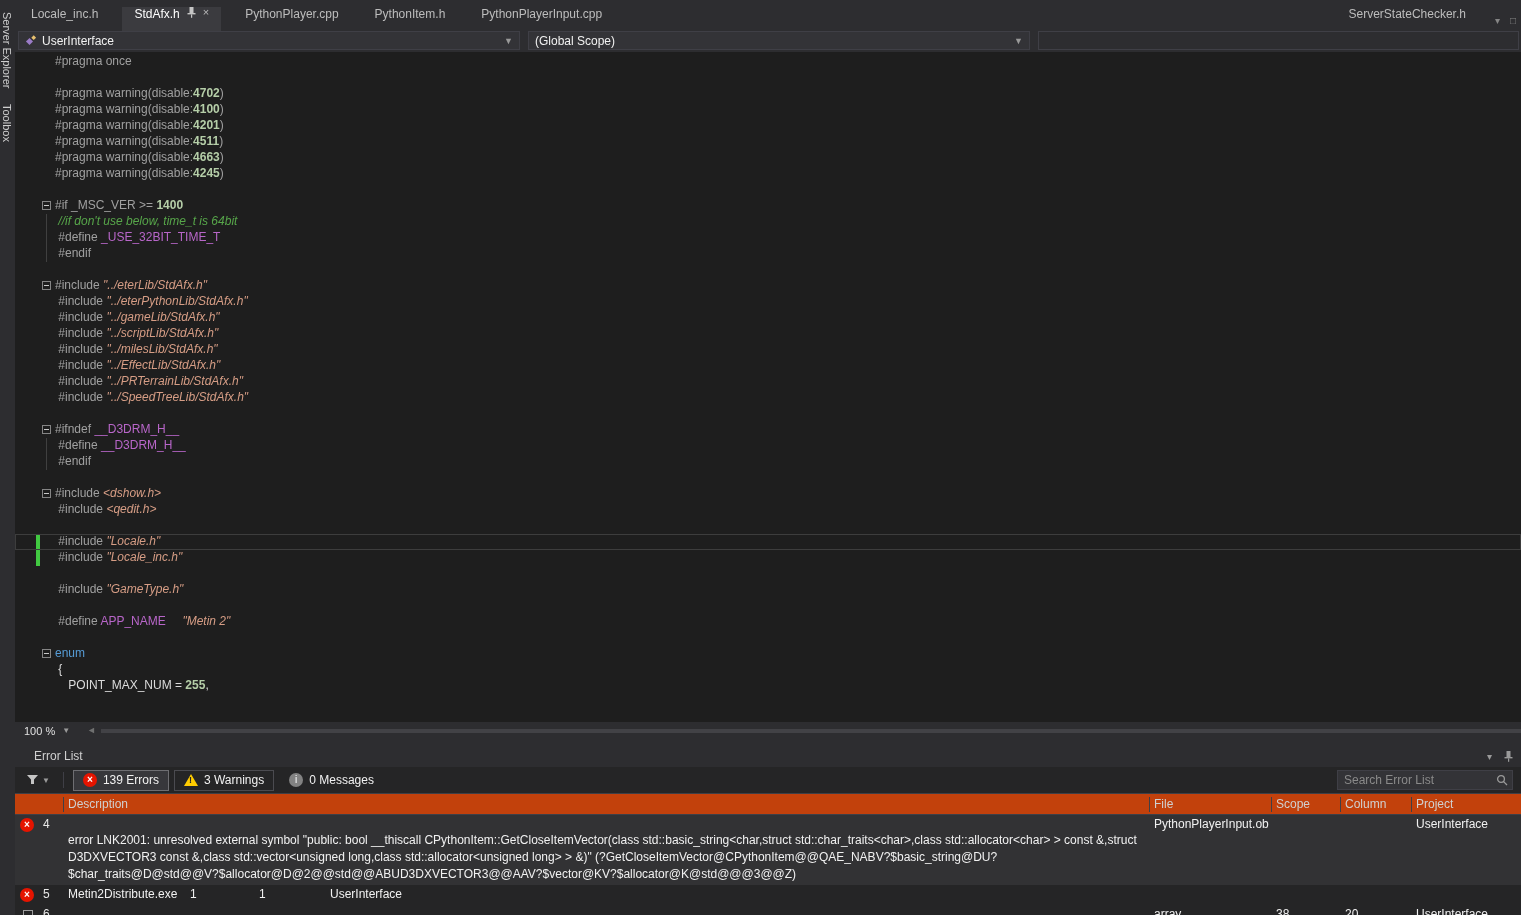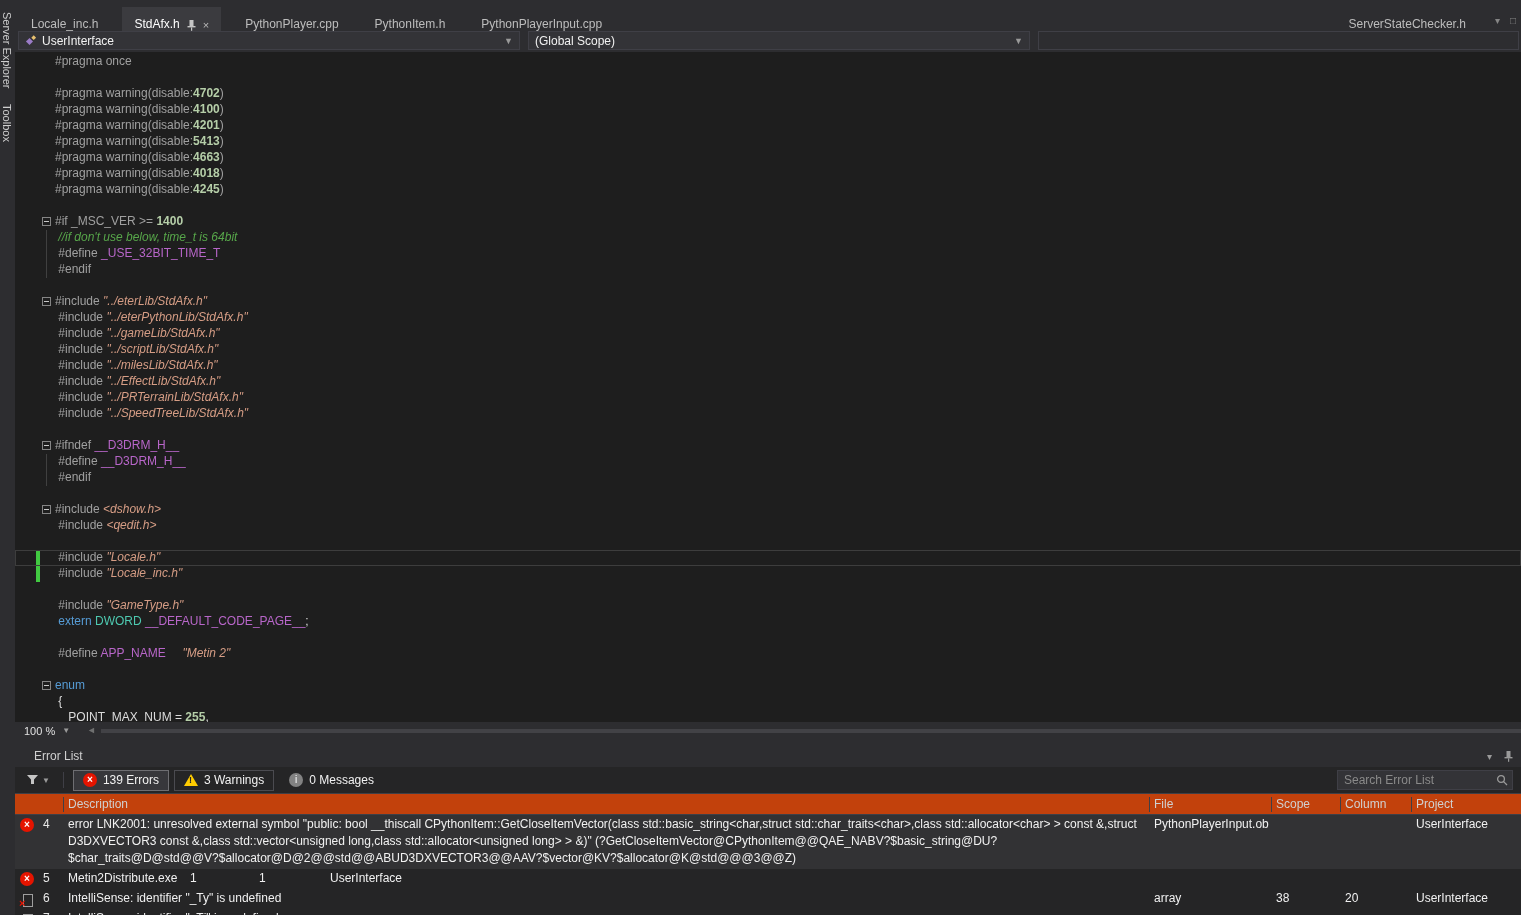--- a/index.html
+++ b/index.html
@@ -11,21 +11,21 @@
   
   .side-strip { width: 15px; background: #2d2d30; padding-top: 12px; flex: none; }
   .side-tab { writing-mode: vertical-rl; font-size: 11px; color: #cfcfcf; margin: 0 0 16px 1px; cursor: default; white-space: nowrap; }
 
   .main { flex: 1; min-width: 0; display: flex; flex-direction: column; }
 
   
   .tab-bar { height: 31px; display: flex; align-items: flex-end; background: #2d2d30; padding-left: 4px; }
   .tabs-left { display: flex; align-items: flex-end; flex: 1; }
   .tabs-right { display: flex; align-items: flex-end; }
-  .tab { height: 24px; display: flex; align-items: flex-end; gap: 7px; padding: 0 12px; margin-right: 12px; font-size: 12px; color: #bdbdbd; cursor: default; }
+  .tab { height: 24px; display: flex; align-items: flex-start; gap: 7px; padding: 0 12px; margin-right: 12px; font-size: 12px; color: #bdbdbd; cursor: default; }
   .tab.active { background: #3b3b3f; color: #ffffff; }
   .tab-ico { display: inline-flex; align-items: center; color: #b9b9b9; font-size: 11px; line-height: 1; }
   .corner-ico { color: #858585; font-size: 10px; padding: 0 5px 5px 5px; }
 
   
   .nav-bar { height: 21px; display: flex; gap: 8px; padding: 0 2px 2px 3px; align-items: center; background: #2d2d30; }
   .combo { width: 502px; height: 19px; background: #333337; border: 1px solid #3f3f46; display: flex; align-items: center; gap: 5px; font-size: 12px; color: #f1f1f1; padding: 0 6px; }
   .combo .chev { margin-left: auto; color: #999; font-size: 9px; }
   .combo-empty { flex: 1; height: 19px; background: #2d2d30; border: 1px solid #3f3f46; }
 
@@ -92,21 +92,21 @@
   .c-line { width: 69px; }
   .c-col  { width: 71px; }
   .c-project { width: 109px; border-right: none; }
 
   .el-rows { flex: 1; overflow: hidden; }
   .el-row { display: flex; align-items: flex-start; font-size: 12px; color: #f1f1f1; padding: 1px 0 2px; line-height: 17px; }
   .el-row.sel { background: #323234; }
   .cell { padding: 0 4px; }
   .cc-icon { width: 24px; display: flex; justify-content: center; padding-top: 2px; }
   .cc-num { width: 25px; color: #e8e8e8; }
-  .cc-desc { width: 1086px; word-wrap: break-word; }
+  .cc-desc { width: 1086px; word-wrap: break-word; margin-top: 16px; }
   .cc-file { width: 122px; white-space: nowrap; overflow: hidden; }
   .cc-line { width: 69px; }
   .cc-col { width: 71px; }
   .cc-project { width: 109px; }
 </style>
 </head>
 <body>
 
 <div class="window">
 
@@ -172,23 +172,22 @@
       <div class="combo-empty"></div>
     </div>
 
     <div class="editor">
       <div>
           <div class="code-line"><span class="gutter"></span><span class="chg"></span><span class="fold"></span><span class="ctext"><span class="tk-p">#pragma once</span></span></div>
           <div class="code-line"><span class="gutter"></span><span class="chg"></span><span class="fold"></span><span class="ctext"></span></div>
           <div class="code-line"><span class="gutter"></span><span class="chg"></span><span class="fold"></span><span class="ctext"><span class="tk-p">#pragma warning(disable:</span><span class="tk-n">4702</span><span class="tk-p">)</span></span></div>
           <div class="code-line"><span class="gutter"></span><span class="chg"></span><span class="fold"></span><span class="ctext"><span class="tk-p">#pragma warning(disable:</span><span class="tk-n">4100</span><span class="tk-p">)</span></span></div>
           <div class="code-line"><span class="gutter"></span><span class="chg"></span><span class="fold"></span><span class="ctext"><span class="tk-p">#pragma warning(disable:</span><span class="tk-n">4201</span><span class="tk-p">)</span></span></div>
-          <div class="code-line"><span class="gutter"></span><span class="chg"></span><span class="fold"></span><span class="ctext"><span class="tk-p">#pragma warning(disable:</span><span class="tk-n">5413</span><span class="tk-p">)</span></span></div>
+          <div class="code-line"><span class="gutter"></span><span class="chg"></span><span class="fold"></span><span class="ctext"><span class="tk-p">#pragma warning(disable:</span><span class="tk-n">4511</span><span class="tk-p">)</span></span></div>
           <div class="code-line"><span class="gutter"></span><span class="chg"></span><span class="fold"></span><span class="ctext"><span class="tk-p">#pragma warning(disable:</span><span class="tk-n">4663</span><span class="tk-p">)</span></span></div>
-          <div class="code-line"><span class="gutter"></span><span class="chg"></span><span class="fold"></span><span class="ctext"><span class="tk-p">#pragma warning(disable:</span><span class="tk-n">4018</span><span class="tk-p">)</span></span></div>
           <div class="code-line"><span class="gutter"></span><span class="chg"></span><span class="fold"></span><span class="ctext"><span class="tk-p">#pragma warning(disable:</span><span class="tk-n">4245</span><span class="tk-p">)</span></span></div>
           <div class="code-line"><span class="gutter"></span><span class="chg"></span><span class="fold"></span><span class="ctext"></span></div>
           <div class="code-line"><span class="gutter"></span><span class="chg"></span><span class="fold"><span class="fold-box"></span></span><span class="ctext"><span class="tk-p">#if _MSC_VER &gt;= </span><span class="tk-n">1400</span></span></div>
           <div class="code-line"><span class="gutter"></span><span class="chg"></span><span class="fold guide"></span><span class="ctext"><span class="tk-c"> //if don't use below, time_t is 64bit</span></span></div>
           <div class="code-line"><span class="gutter"></span><span class="chg"></span><span class="fold guide"></span><span class="ctext"><span class="tk-p"> #define </span><span class="tk-m">_USE_32BIT_TIME_T</span></span></div>
           <div class="code-line"><span class="gutter"></span><span class="chg"></span><span class="fold guide"></span><span class="ctext"><span class="tk-p"> #endif</span></span></div>
           <div class="code-line"><span class="gutter"></span><span class="chg"></span><span class="fold"></span><span class="ctext"></span></div>
           <div class="code-line"><span class="gutter"></span><span class="chg"></span><span class="fold"><span class="fold-box"></span></span><span class="ctext"><span class="tk-p">#include </span><span class="tk-s">"../eterLib/StdAfx.h"</span></span></div>
           <div class="code-line"><span class="gutter"></span><span class="chg"></span><span class="fold"></span><span class="ctext"><span class="tk-p"> #include </span><span class="tk-s">"../eterPythonLib/StdAfx.h"</span></span></div>
           <div class="code-line"><span class="gutter"></span><span class="chg"></span><span class="fold"></span><span class="ctext"><span class="tk-p"> #include </span><span class="tk-s">"../gameLib/StdAfx.h"</span></span></div>
@@ -202,21 +201,20 @@
           <div class="code-line"><span class="gutter"></span><span class="chg"></span><span class="fold guide"></span><span class="ctext"><span class="tk-p"> #define </span><span class="tk-m">__D3DRM_H__</span></span></div>
           <div class="code-line"><span class="gutter"></span><span class="chg"></span><span class="fold guide"></span><span class="ctext"><span class="tk-p"> #endif</span></span></div>
           <div class="code-line"><span class="gutter"></span><span class="chg"></span><span class="fold"></span><span class="ctext"></span></div>
           <div class="code-line"><span class="gutter"></span><span class="chg"></span><span class="fold"><span class="fold-box"></span></span><span class="ctext"><span class="tk-p">#include </span><span class="tk-s">&lt;dshow.h&gt;</span></span></div>
           <div class="code-line"><span class="gutter"></span><span class="chg"></span><span class="fold"></span><span class="ctext"><span class="tk-p"> #include </span><span class="tk-s">&lt;qedit.h&gt;</span></span></div>
           <div class="code-line"><span class="gutter"></span><span class="chg"></span><span class="fold"></span><span class="ctext"></span></div>
           <div class="code-line caret"><span class="gutter"></span><span class="chg on"></span><span class="fold"></span><span class="ctext"><span class="tk-p"> #include </span><span class="tk-s">"Locale.h"</span></span></div>
           <div class="code-line"><span class="gutter"></span><span class="chg on"></span><span class="fold"></span><span class="ctext"><span class="tk-p"> #include </span><span class="tk-s">"Locale_inc.h"</span></span></div>
           <div class="code-line"><span class="gutter"></span><span class="chg"></span><span class="fold"></span><span class="ctext"></span></div>
           <div class="code-line"><span class="gutter"></span><span class="chg"></span><span class="fold"></span><span class="ctext"><span class="tk-p"> #include </span><span class="tk-s">"GameType.h"</span></span></div>
-          <div class="code-line"><span class="gutter"></span><span class="chg"></span><span class="fold"></span><span class="ctext"><span class="tk-d"> </span><span class="tk-k">extern</span><span class="tk-d"> </span><span class="tk-t">DWORD</span><span class="tk-d"> </span><span class="tk-m">__DEFAULT_CODE_PAGE__</span><span class="tk-d">;</span></span></div>
           <div class="code-line"><span class="gutter"></span><span class="chg"></span><span class="fold"></span><span class="ctext"></span></div>
           <div class="code-line"><span class="gutter"></span><span class="chg"></span><span class="fold"></span><span class="ctext"><span class="tk-p"> #define </span><span class="tk-m">APP_NAME</span><span class="tk-d">     </span><span class="tk-s">"Metin 2"</span></span></div>
           <div class="code-line"><span class="gutter"></span><span class="chg"></span><span class="fold"></span><span class="ctext"></span></div>
           <div class="code-line"><span class="gutter"></span><span class="chg"></span><span class="fold"><span class="fold-box"></span></span><span class="ctext"><span class="tk-k">enum</span></span></div>
           <div class="code-line"><span class="gutter"></span><span class="chg"></span><span class="fold"></span><span class="ctext"><span class="tk-d"> {</span></span></div>
           <div class="code-line"><span class="gutter"></span><span class="chg"></span><span class="fold"></span><span class="ctext"><span class="tk-d">    POINT_MAX_NUM = </span><span class="tk-n">255</span><span class="tk-d">,</span></span></div>
         </div>
     </div>
 
     <div class="editor-status">

